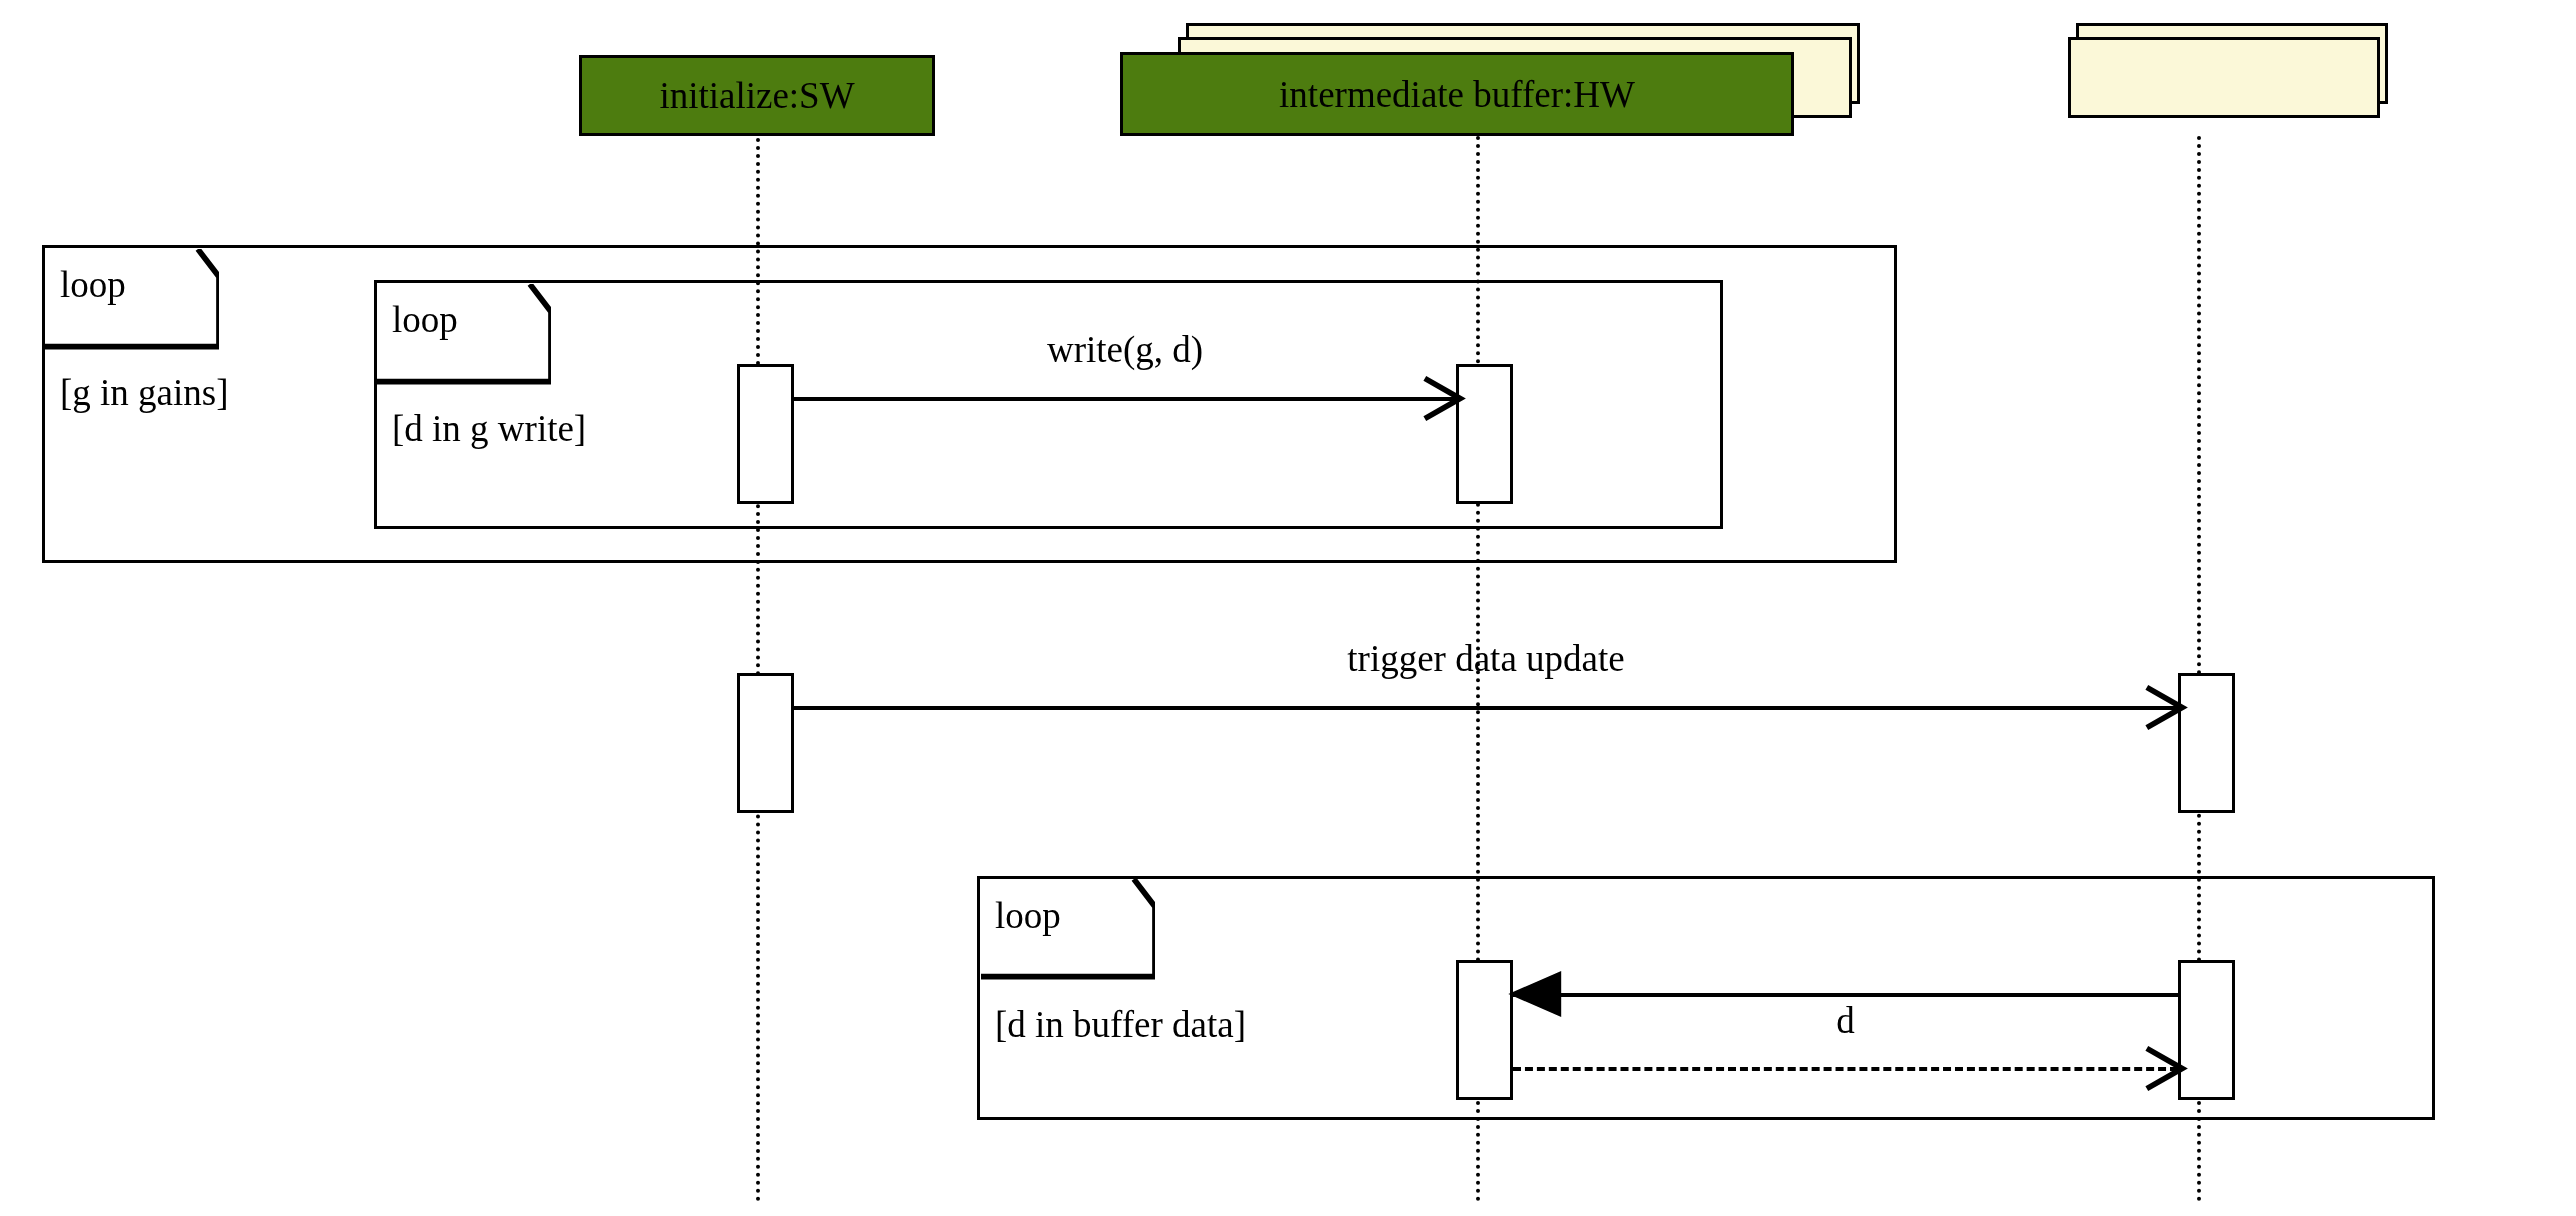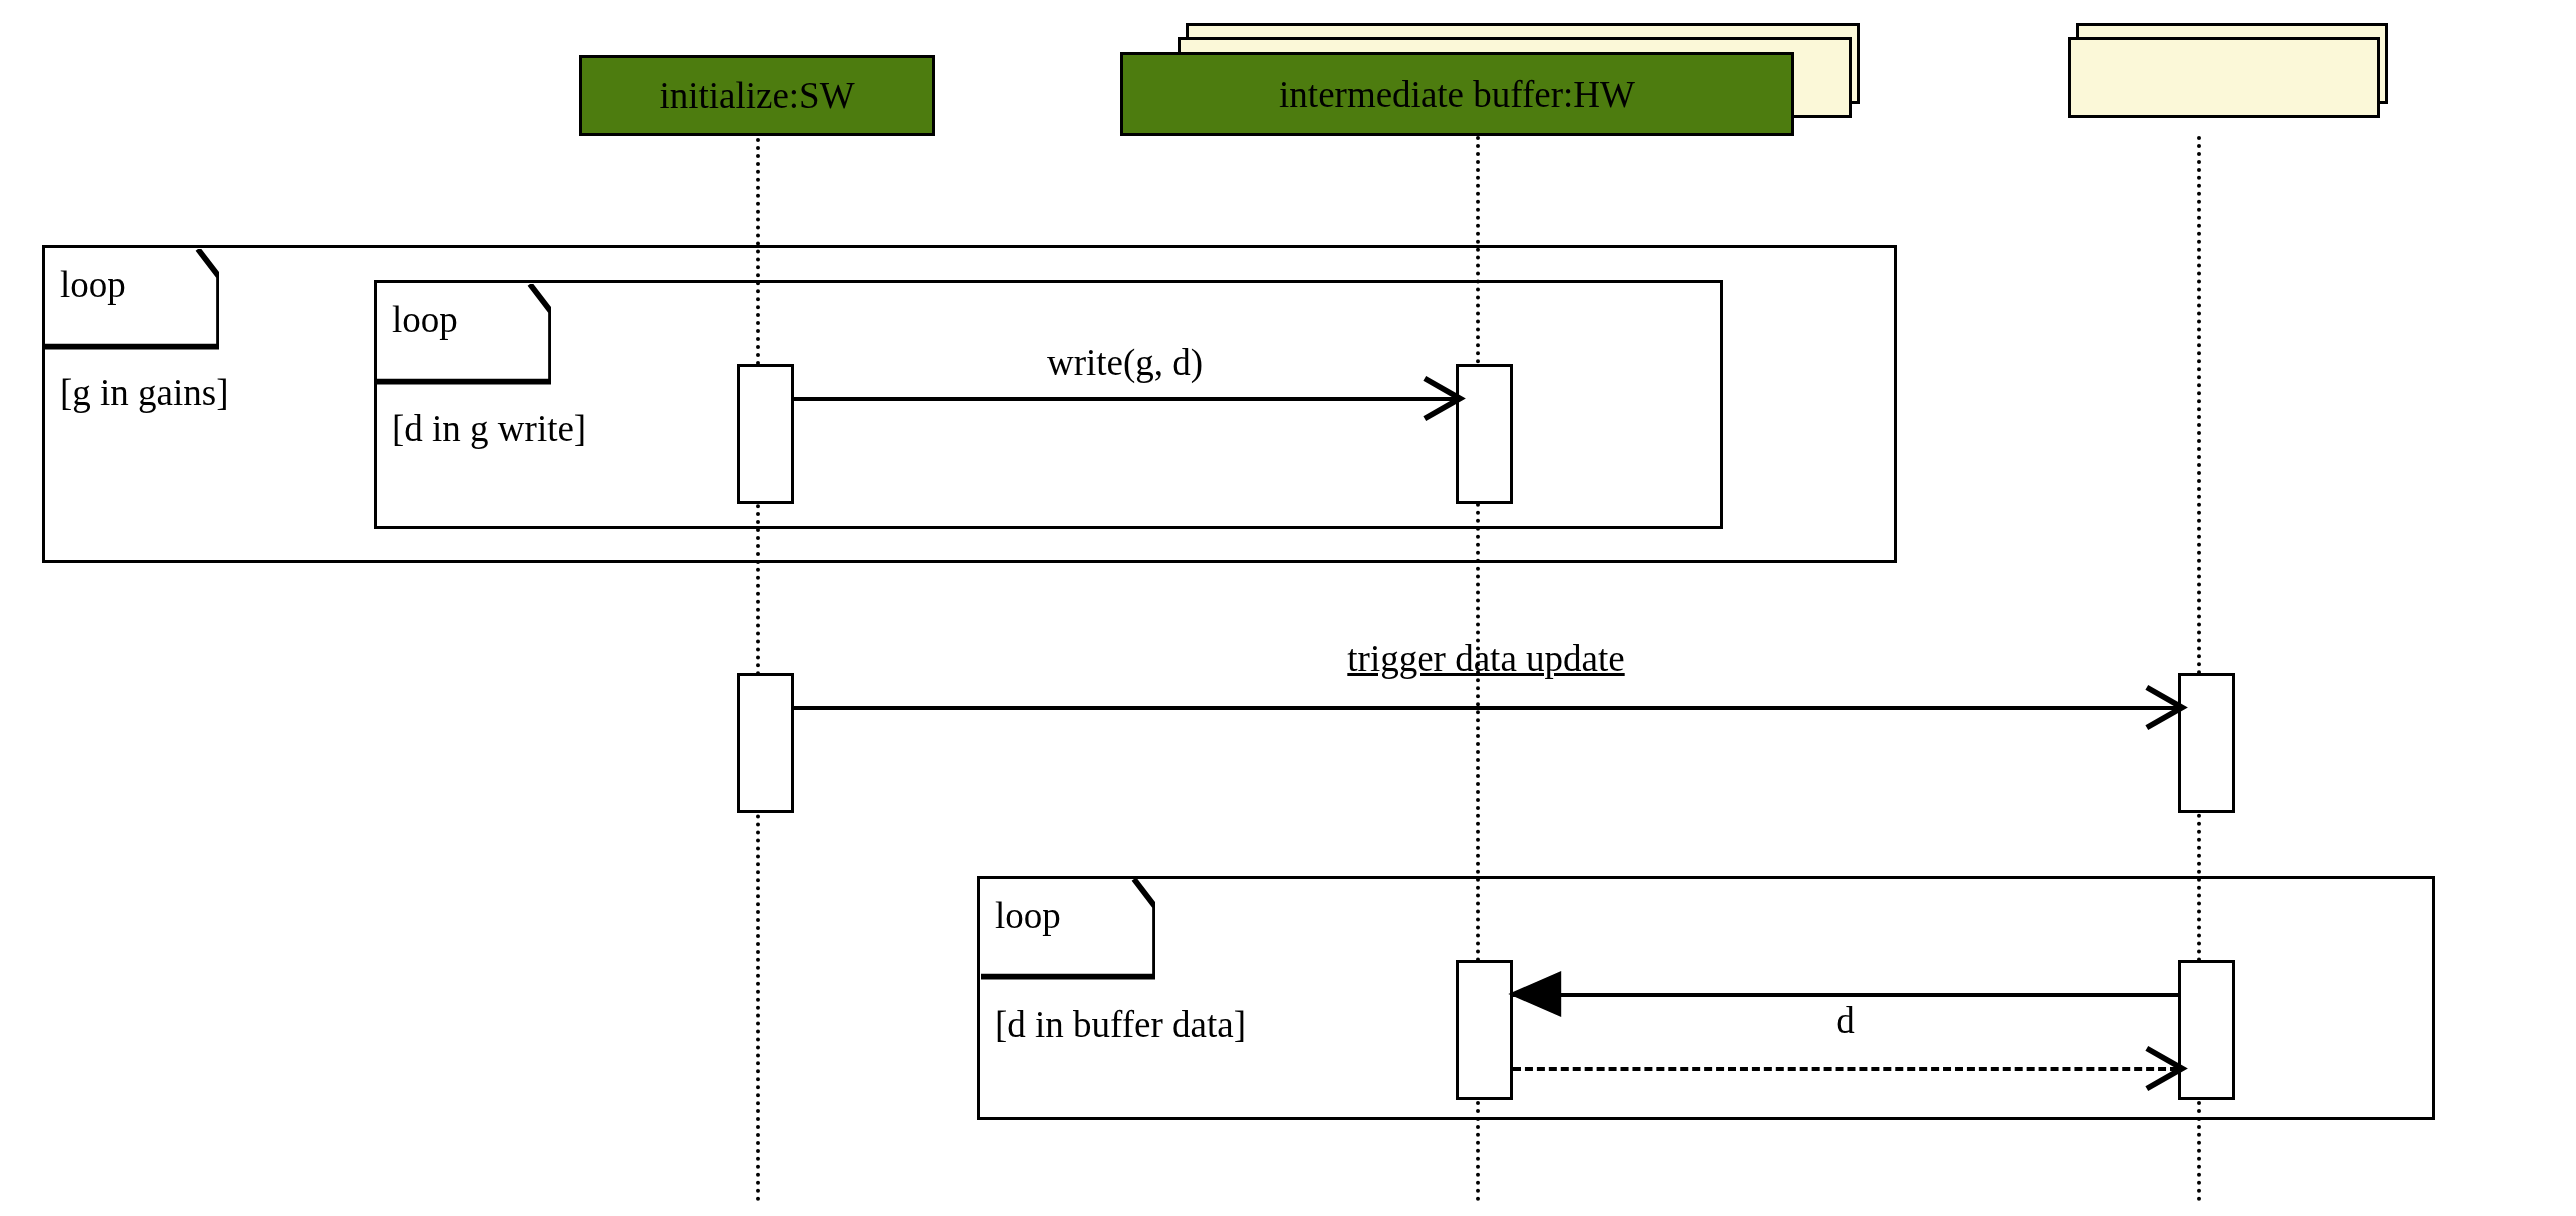--- a/index.html
+++ b/index.html
@@ -164,29 +164,29 @@
 
   <div class="activation" style="left:1456px; top:960px; width:57px; height:140px;"></div>
   <div class="activation" style="left:2178px; top:960px; width:57px; height:140px;"></div>
 
   <div class="msg" style="left:794px; top:397px; width:662px;">
     <div class="msg-line-solid" style="width:662px;"></div>
     <svg class="arrowhead" style="left:626px; top:-21px;" width="45" height="45" viewBox="0 0 56 56">
       <path d="M 6 3 L 50 28 L 6 53" fill="none" stroke="#000000" stroke-width="7"></path>
     </svg>
   </div>
-  <div class="msg-label" style="left:794px; top:344px; width:662px;">write(g, d)</div>
+  <div class="msg-label" style="left:794px; top:331px; width:662px;">write(g, d)</div>
 
   <div class="msg" style="left:794px; top:706px; width:1384px;">
     <div class="msg-line-solid" style="width:1384px;"></div>
     <svg class="arrowhead" style="left:1348px; top:-21px;" width="45" height="45" viewBox="0 0 56 56">
       <path d="M 6 3 L 50 28 L 6 53" fill="none" stroke="#000000" stroke-width="7"></path>
     </svg>
   </div>
-  <div class="msg-label" style="left:794px; top:640px; width:1384px;text-decoration:underline;">trigger data update</div>
+  <div class="msg-label" style="left:794px; top:640px; width:1384px;">trigger data update</div>
 
   <div class="msg" style="left:1513px; top:993px; width:665px;">
     <div class="msg-line-solid" style="width:665px;"></div>
     <svg class="arrowhead" style="left:-3.2px; top:-24.4px;" width="54" height="50" viewBox="0 0 66 62">
       <path d="M 0 31 L 62 4 L 62 58 Z" fill="#000000" stroke="#000000" stroke-width="2"></path>
     </svg>
   </div>
 
   <div class="msg" style="left:1513px; top:1067px; width:665px;">
     <div class="msg-line-dashed" style="width:665px;"></div>

